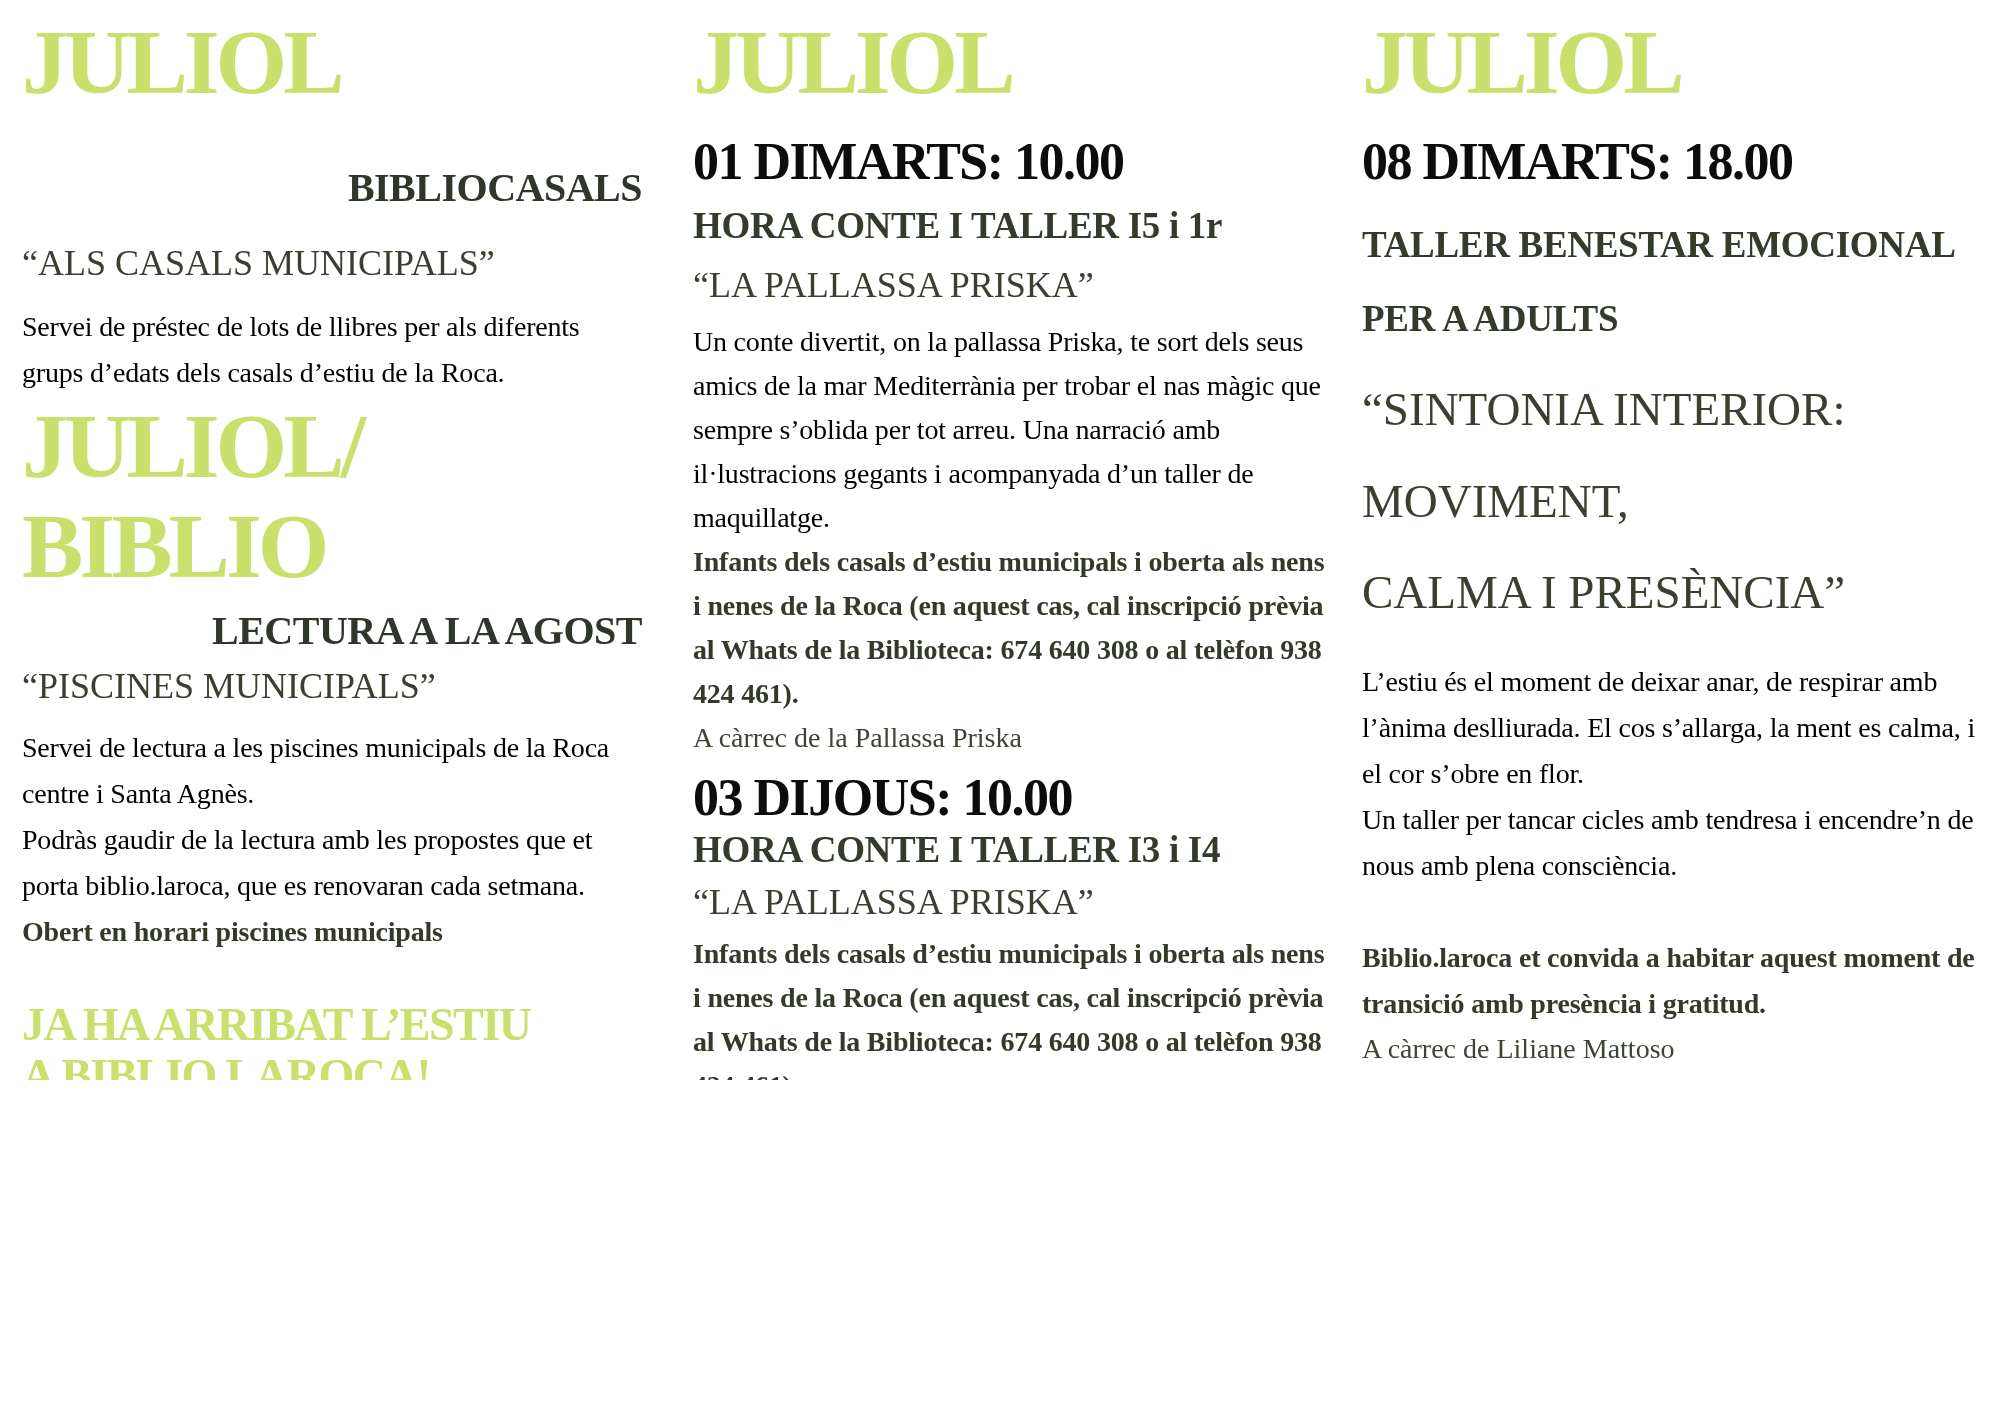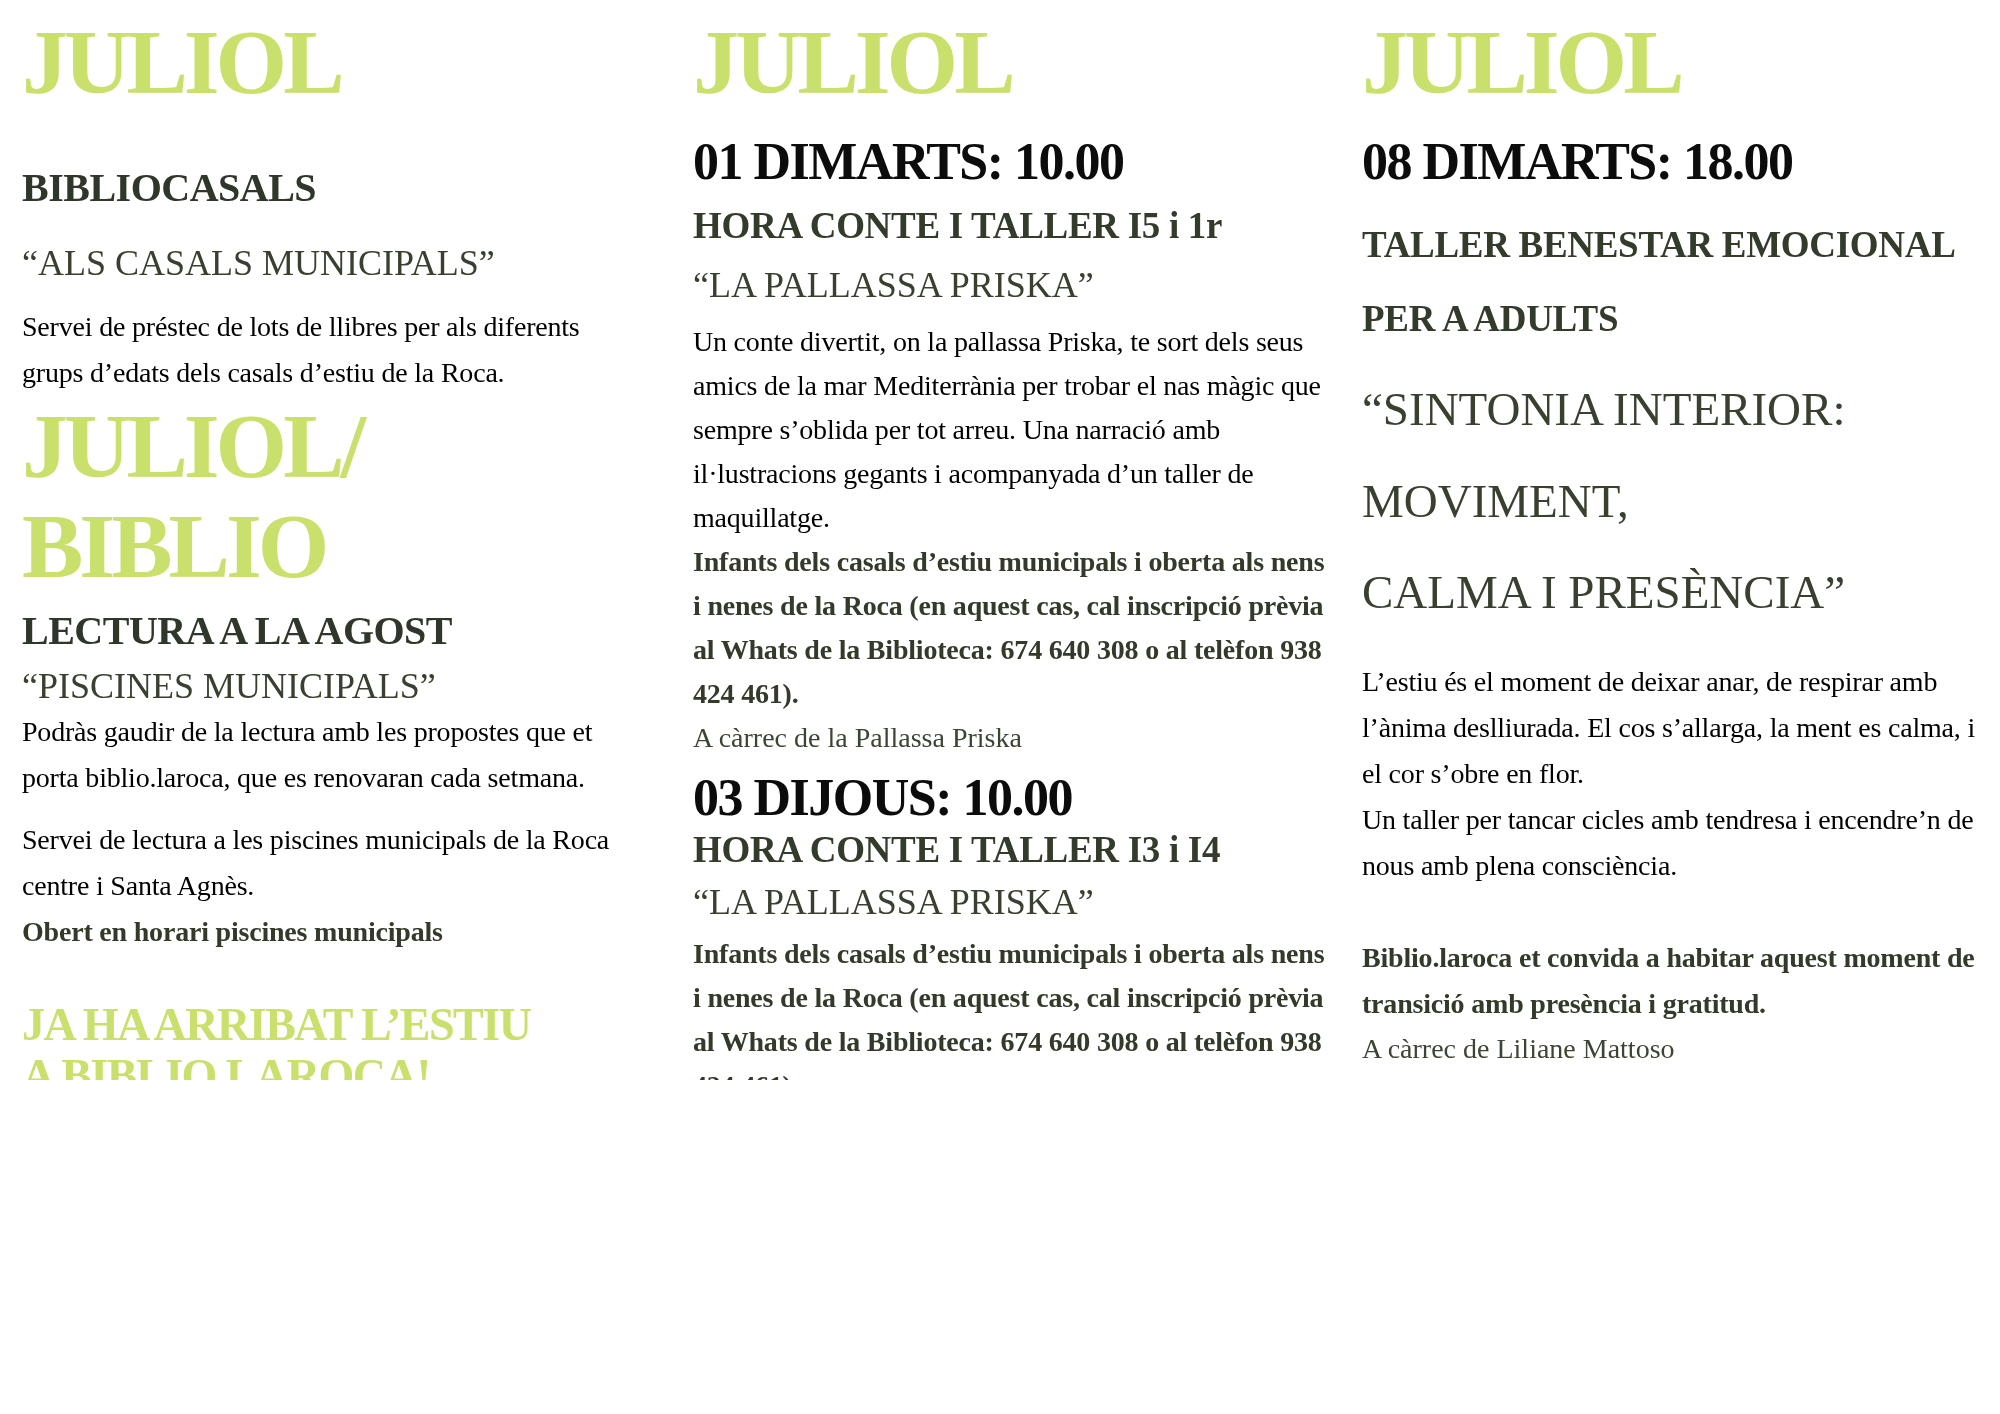--- a/index.html
+++ b/index.html
@@ -4,21 +4,21 @@
 <style>
   html,body{margin:0;padding:0;background:#ffffff;}
   #page{position:relative;width:2000px;height:1080px;background:#ffffff;overflow:hidden;
         font-family:Liberation Serif, serif;}
   .col{position:absolute;top:12px;}
   #col1{left:22px;width:620px;}
   #col2{left:693px;width:645px;}
   #col3{left:1362px;width:620px;}
 
   .month{font-size:92px;font-weight:700;color:#c9e06c;line-height:1.09;letter-spacing:-4px;}
-  .sub{font-size:40px;font-weight:700;color:#2f362a;line-height:1.2;letter-spacing:-0.5px;}
+  .sub{font-size:40px;font-weight:700;color:#2f362a;line-height:1.2;letter-spacing:-0.5px;text-align:right;}
   .quote{font-size:36px;font-weight:500;color:#39402f;line-height:1.22;}
   .quote2l{font-size:47px;font-weight:500;color:#39402f;line-height:1.95;}
   .time{font-size:52px;font-weight:800;color:#0c0c0c;line-height:1.15;letter-spacing:-1.5px;}
   .etitle{font-size:37px;font-weight:700;color:#333b2b;line-height:1.2;letter-spacing:-0.3px;}
   .etitle2l{font-size:37px;font-weight:700;color:#333b2b;line-height:2.0;letter-spacing:-0.3px;}
   .body{font-size:28px;font-weight:400;color:#000000;line-height:46px;letter-spacing:-0.2px;}
   .body.tight{line-height:44px;}
   .bold{font-weight:700;color:#333a2a;}
   .credit{font-size:28px;font-weight:400;color:#3c4433;line-height:44px;}
   .cta{font-size:46px;font-weight:700;color:#c9e06c;line-height:1.12;letter-spacing:-1.5px;}
@@ -41,22 +41,22 @@
     <div class="month">JULIOL</div>
     <div class="sub" style="margin-top:52px">BIBLIOCASALS</div>
     <div class="quote" style="margin-top:30px">“ALS CASALS MUNICIPALS”</div>
     <div class="body" style="margin-top:18px">Servei de préstec de lots de llibres per als diferents grups d’edats dels casals d’estiu de la Roca.</div>
     <div class="month" style="margin-top:0">
       <div>JULIOL/</div>
       <div>BIBLIO</div>
     </div>
     <div class="sub" style="margin-top:10px">LECTURA A LA AGOST</div>
     <div class="quote" style="margin-top:10px">“PISCINES MUNICIPALS”</div>
+    <div class="body" style="margin-top:16px">Servei de lectura a les piscines municipals de la Roca centre i Santa Agnès.</div>
     <div class="body">Podràs gaudir de la lectura amb les propostes que et porta biblio.laroca, que es renovaran cada setmana.</div>
-    <div class="body" style="margin-top:16px">Servei de lectura a les piscines municipals de la Roca centre i Santa Agnès.</div>
     <div class="body bold">Obert en horari piscines municipals</div>
     <div class="cta" style="margin-top:44px">
       <div>JA HA ARRIBAT L’ESTIU</div>
       <div>A BIBLIO.LAROCA!</div>
     </div>
   </div>
 
   <div class="col" id="col2">
     <div class="month">JULIOL</div>
     <div class="time" style="margin-top:20px">01 DIMARTS: 10.00</div>

